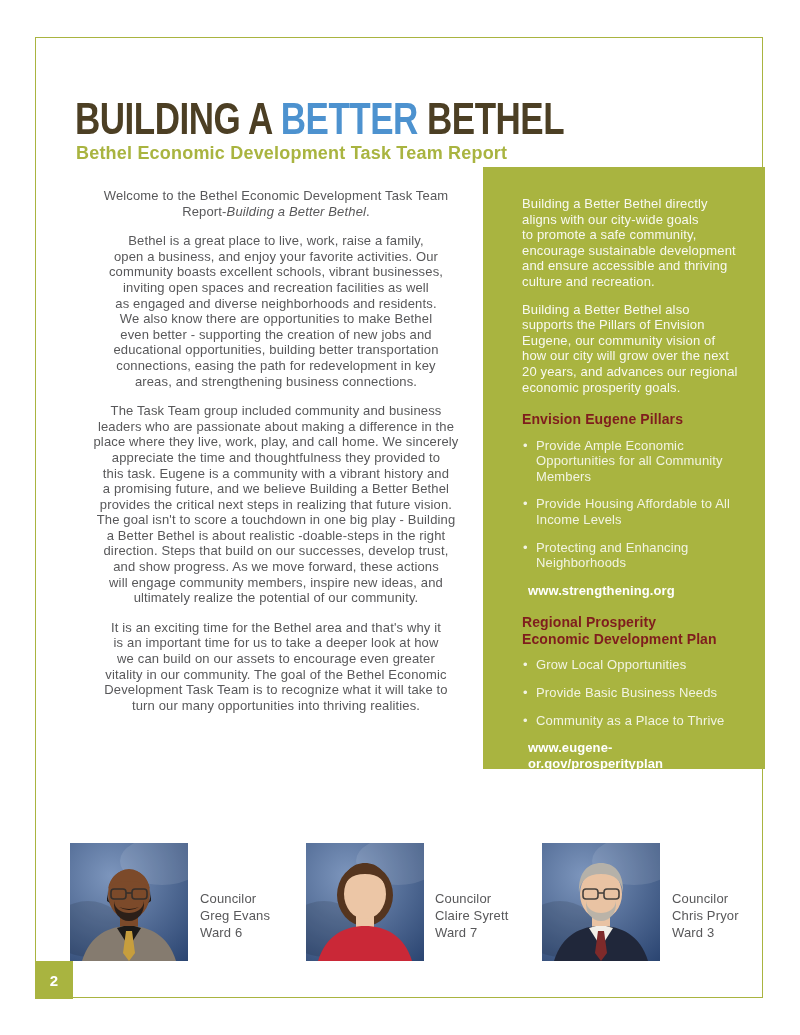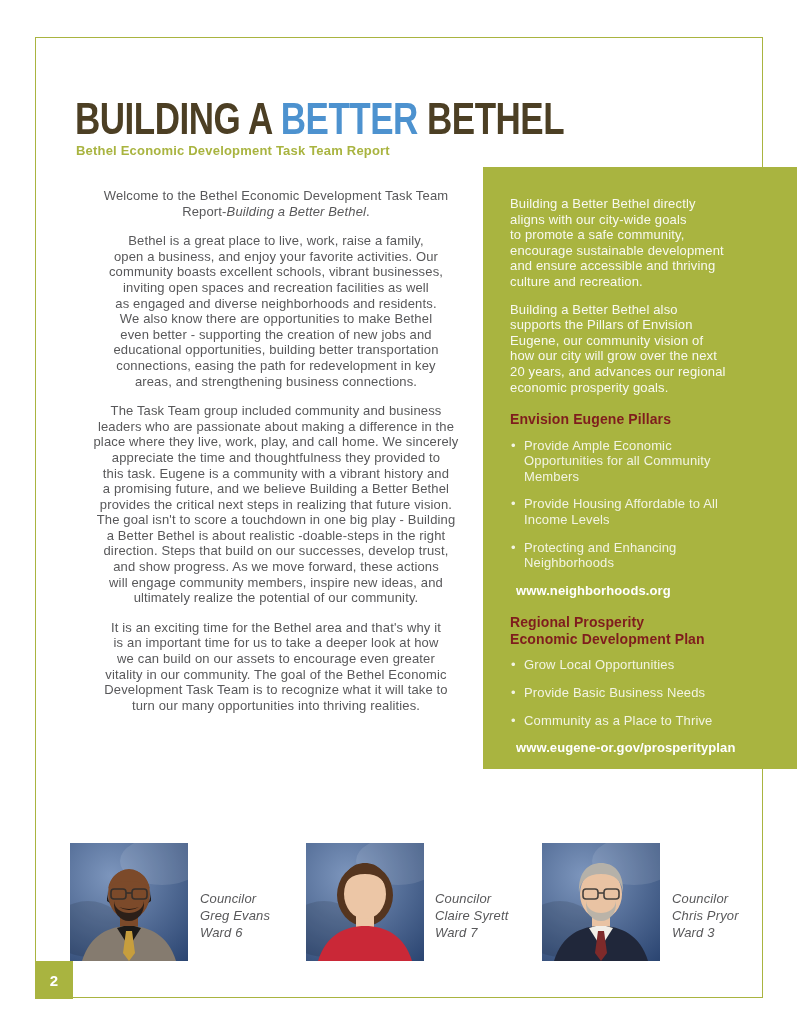--- a/index.html
+++ b/index.html
@@ -21,34 +21,34 @@
   .title{
     position:absolute;left:75px;top:96px;white-space:nowrap;
   }
   .title-inner{
     display:inline-block;transform:scaleY(1.26);transform-origin:left top;
     font-weight:bold;font-size:35px;letter-spacing:-0.5px;line-height:1;
   }
   .tp-dark{color:var(--brown);}
   .tp-blue{color:var(--blue);}
   .subtitle{
-    position:absolute;left:76px;top:143px;font-weight:bold;font-size:13px;
+    position:absolute;left:76px;top:143px;font-weight:bold;font-size:18px;
     color:var(--green);letter-spacing:0.2px;
   }
   
   .body-col{
     position:absolute;left:75px;top:188px;width:402px;
     font-size:13px;line-height:15.6px;color:var(--gray);letter-spacing:0.15px;text-align:center;
   }
   .body-col p{margin:0 0 14px 0;white-space:pre-line;}
   .body-col em{font-style:italic;}
   
   .sidebar{
-    position:absolute;left:483px;top:167px;width:314px;height:602px;
-    background:var(--green);box-sizing:border-box;padding:29px 18px 0 27px;
+    position:absolute;left:483px;top:167px;width:282px;height:602px;
+    background:var(--green);box-sizing:border-box;padding:29px 18px 0 39px;
     color:#ffffff;font-size:13px;line-height:15.6px;letter-spacing:0.15px;
     overflow:hidden;
   }
   .sb-para{margin:0 0 12px 0;white-space:pre-line;color:rgba(255,255,255,0.92);}
   .sb-heading{
     font-weight:bold;color:#7f1d1d;font-size:14px;line-height:16.5px;
     margin:16px 0 10px 0;white-space:pre-line;letter-spacing:0.1px;
   }
   .sb-bullet{
     position:relative;padding-left:14px;margin:0 0 12px 0;
@@ -59,21 +59,21 @@
     font-weight:bold;color:#ffffff;margin:2px 0 12px 0;padding-left:6px;
     letter-spacing:0.1px;
   }
   
   .photo{
     position:absolute;top:843px;width:118px;height:118px;overflow:hidden;
   }
   .photo.c0{left:70px;} .photo.c1{left:306px;} .photo.c2{left:542px;}
   .clabel{
     position:absolute;top:890px;font-size:13px;line-height:17px;
-    font-style:italic;color:var(--gray);letter-spacing:0.15px;
+    color:var(--gray);letter-spacing:0.15px;
   }
   .clabel.c0{left:200px;} .clabel.c1{left:435px;} .clabel.c2{left:672px;}
   
   .page-num{
     position:absolute;left:35px;top:961px;width:38px;height:38px;
     background:var(--green);color:#ffffff;font-weight:bold;font-size:15px;
     display:flex;align-items:center;justify-content:center;
   }
 </style>
 </head>
@@ -137,21 +137,21 @@
 20 years, and advances our regional
 economic prosperity goals.</p>
       <div class="sb-heading">Envision Eugene Pillars</div>
       <div class="sb-bullet"><span class="sb-dot">•</span><span>Provide Ample Economic
 Opportunities for all Community
 Members</span></div>
       <div class="sb-bullet"><span class="sb-dot">•</span><span>Provide Housing Affordable to All
 Income Levels</span></div>
       <div class="sb-bullet"><span class="sb-dot">•</span><span>Protecting and Enhancing
 Neighborhoods</span></div>
-      <div class="sb-link">www.neighborhoods.org</div>
+      <div class="sb-link">www.strengthening.org</div>
       <div class="sb-heading">Regional Prosperity
 Economic Development Plan</div>
       <div class="sb-bullet"><span class="sb-dot">•</span><span>Grow Local Opportunities</span></div>
       <div class="sb-bullet"><span class="sb-dot">•</span><span>Provide Basic Business Needs</span></div>
       <div class="sb-bullet"><span class="sb-dot">•</span><span>Community as a Place to Thrive</span></div>
       <div class="sb-link">www.eugene-or.gov/prosperityplan</div>
     </div>
 
   <div>
       <div class="photo c0"><svg width="118" height="118" viewBox="0 0 118 118" xmlns="http://www.w3.org/2000/svg">

